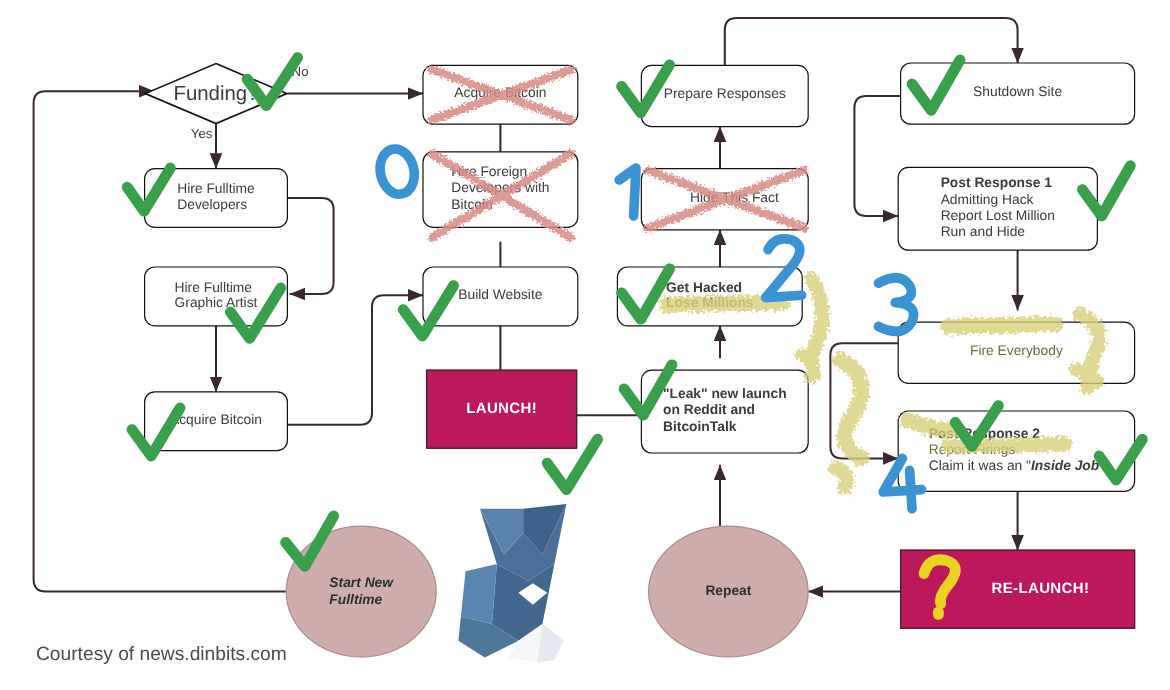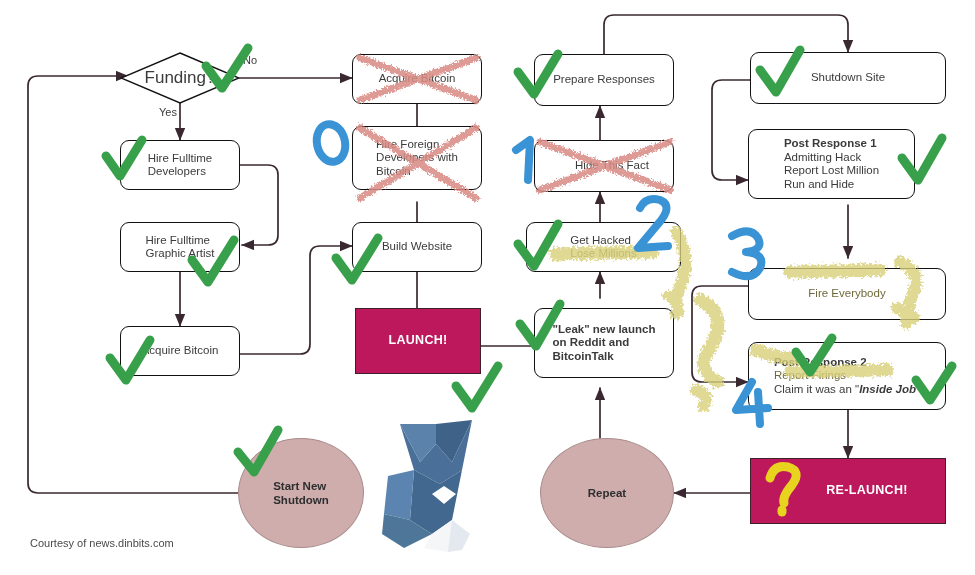--- a/index.html
+++ b/index.html
@@ -35,21 +35,21 @@
     font-weight:bold;font-size:12.5px;border-radius:0;letter-spacing:.3px;
   }
   .ellipse{
     border:1.4px solid #a98b8b;background:#cfadad;border-radius:50%;
     color:#2e2e2e;font-weight:bold;font-size:11.5px;line-height:14px;
   }
   .edge-label{
     position:absolute;font-size:11px;color:#3b3b3b;
   }
   .footer{
-    position:absolute;font-size:11px;color:#4a4a4a;
+    position:absolute;font-size:16px;color:#4a4a4a;
   }
   .hl{color:#6f6a3a;}
   .ital{font-style:italic;font-weight:bold;}
   .b{font-weight:bold;}
 </style>
 </head>
 <body>
 
 <div id="stage">
 
@@ -122,24 +122,24 @@
       <div>
         <div>Hire Fulltime</div>
         <div>Graphic Artist</div>
       </div>
     </div>
 
     <div class="node rect" style="left:120px;top:326px;width:120px;height:50px;">
       <span>Acquire Bitcoin</span>
     </div>
 
-    <div class="node ellipse" style="left:238px;top:438px;width:126px;height:110px;">
+    <div class="node ellipse" style="left:238px;top:438px;width:126px;height:110px;font-style:italic;">
       <div>
         <div>Start New</div>
-        <div>Shutdown</div>
+        <div>Fulltime</div>
       </div>
     </div>
 
     <div class="node rect" style="left:352px;top:54px;width:130px;height:50px;">
       <span>Acquire Bitcoin</span>
     </div>
 
     <div class="node rect" style="left:352px;top:126px;width:130px;height:64px;">
       <div>
         <div>Hire Foreign</div>
@@ -157,21 +157,21 @@
     </div>
 
     <div class="node rect" style="left:534px;top:54px;width:140px;height:52px;">
       <span>Prepare Responses</span>
     </div>
 
     <div class="node rect" style="left:534px;top:140px;width:140px;height:52px;padding-left:16px;">
       <span>Hide This Fact</span>
     </div>
 
-    <div class="node rect" style="left:526px;top:222px;width:155px;height:50px;">
+    <div class="node rect" style="left:514px;top:222px;width:155px;height:50px;font-weight:bold;">
       <div>
         <div>Get Hacked</div>
         <div class="hl">Lose Millions</div>
       </div>
     </div>
 
     <div class="node rect" style="left:534px;top:308px;width:140px;height:70px;">
       <div style="font-weight:bold;">
         <div>"Leak" new launch</div>
         <div>on Reddit and</div>
@@ -180,21 +180,21 @@
     </div>
 
     <div class="node ellipse" style="left:540px;top:438px;width:134px;height:110px;">
       <span>Repeat</span>
     </div>
 
     <div class="node rect" style="left:750px;top:52px;width:196px;height:52px;">
       <span>Shutdown Site</span>
     </div>
 
-    <div class="node rect" style="left:748px;top:129px;width:167px;height:70px;">
+    <div class="node rect" style="left:748px;top:139px;width:167px;height:70px;">
       <div>
         <div class="b">Post Response 1</div>
         <div>Admitting Hack</div>
         <div>Report Lost Million</div>
         <div>Run and Hide</div>
       </div>
     </div>
 
     <div class="node rect" style="left:748px;top:268px;width:198px;height:52px;">
       <span class="hl">Fire Everybody</span>

